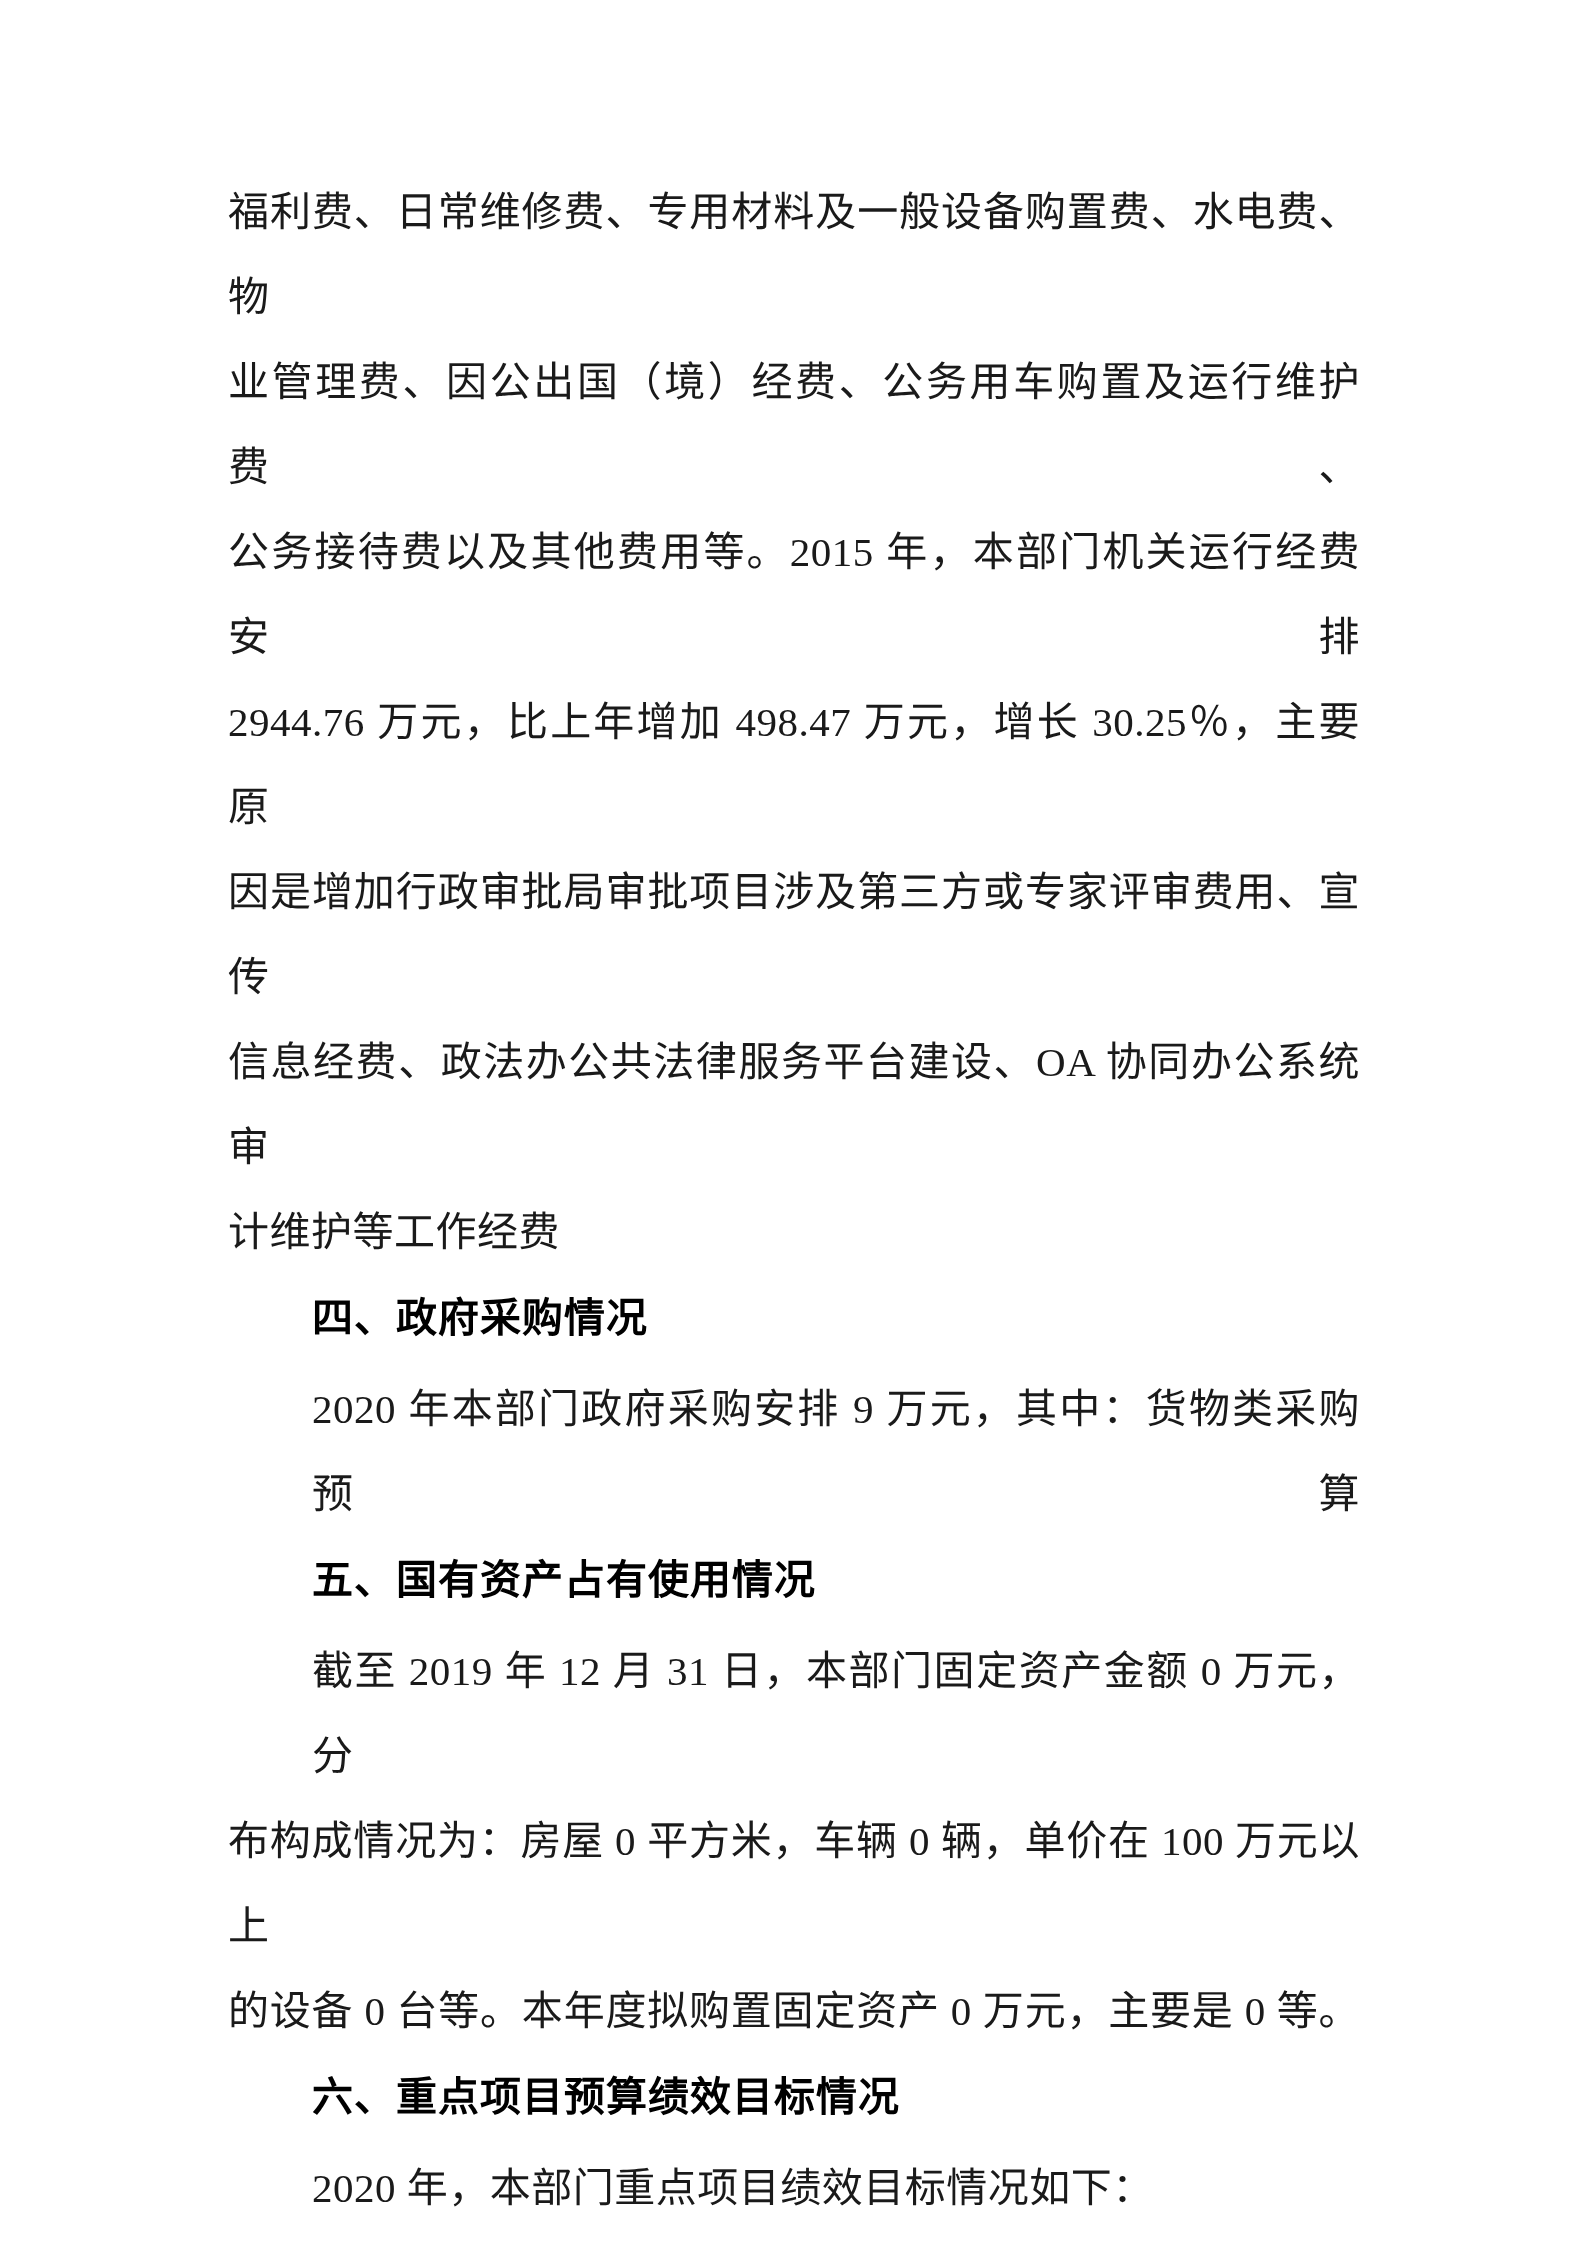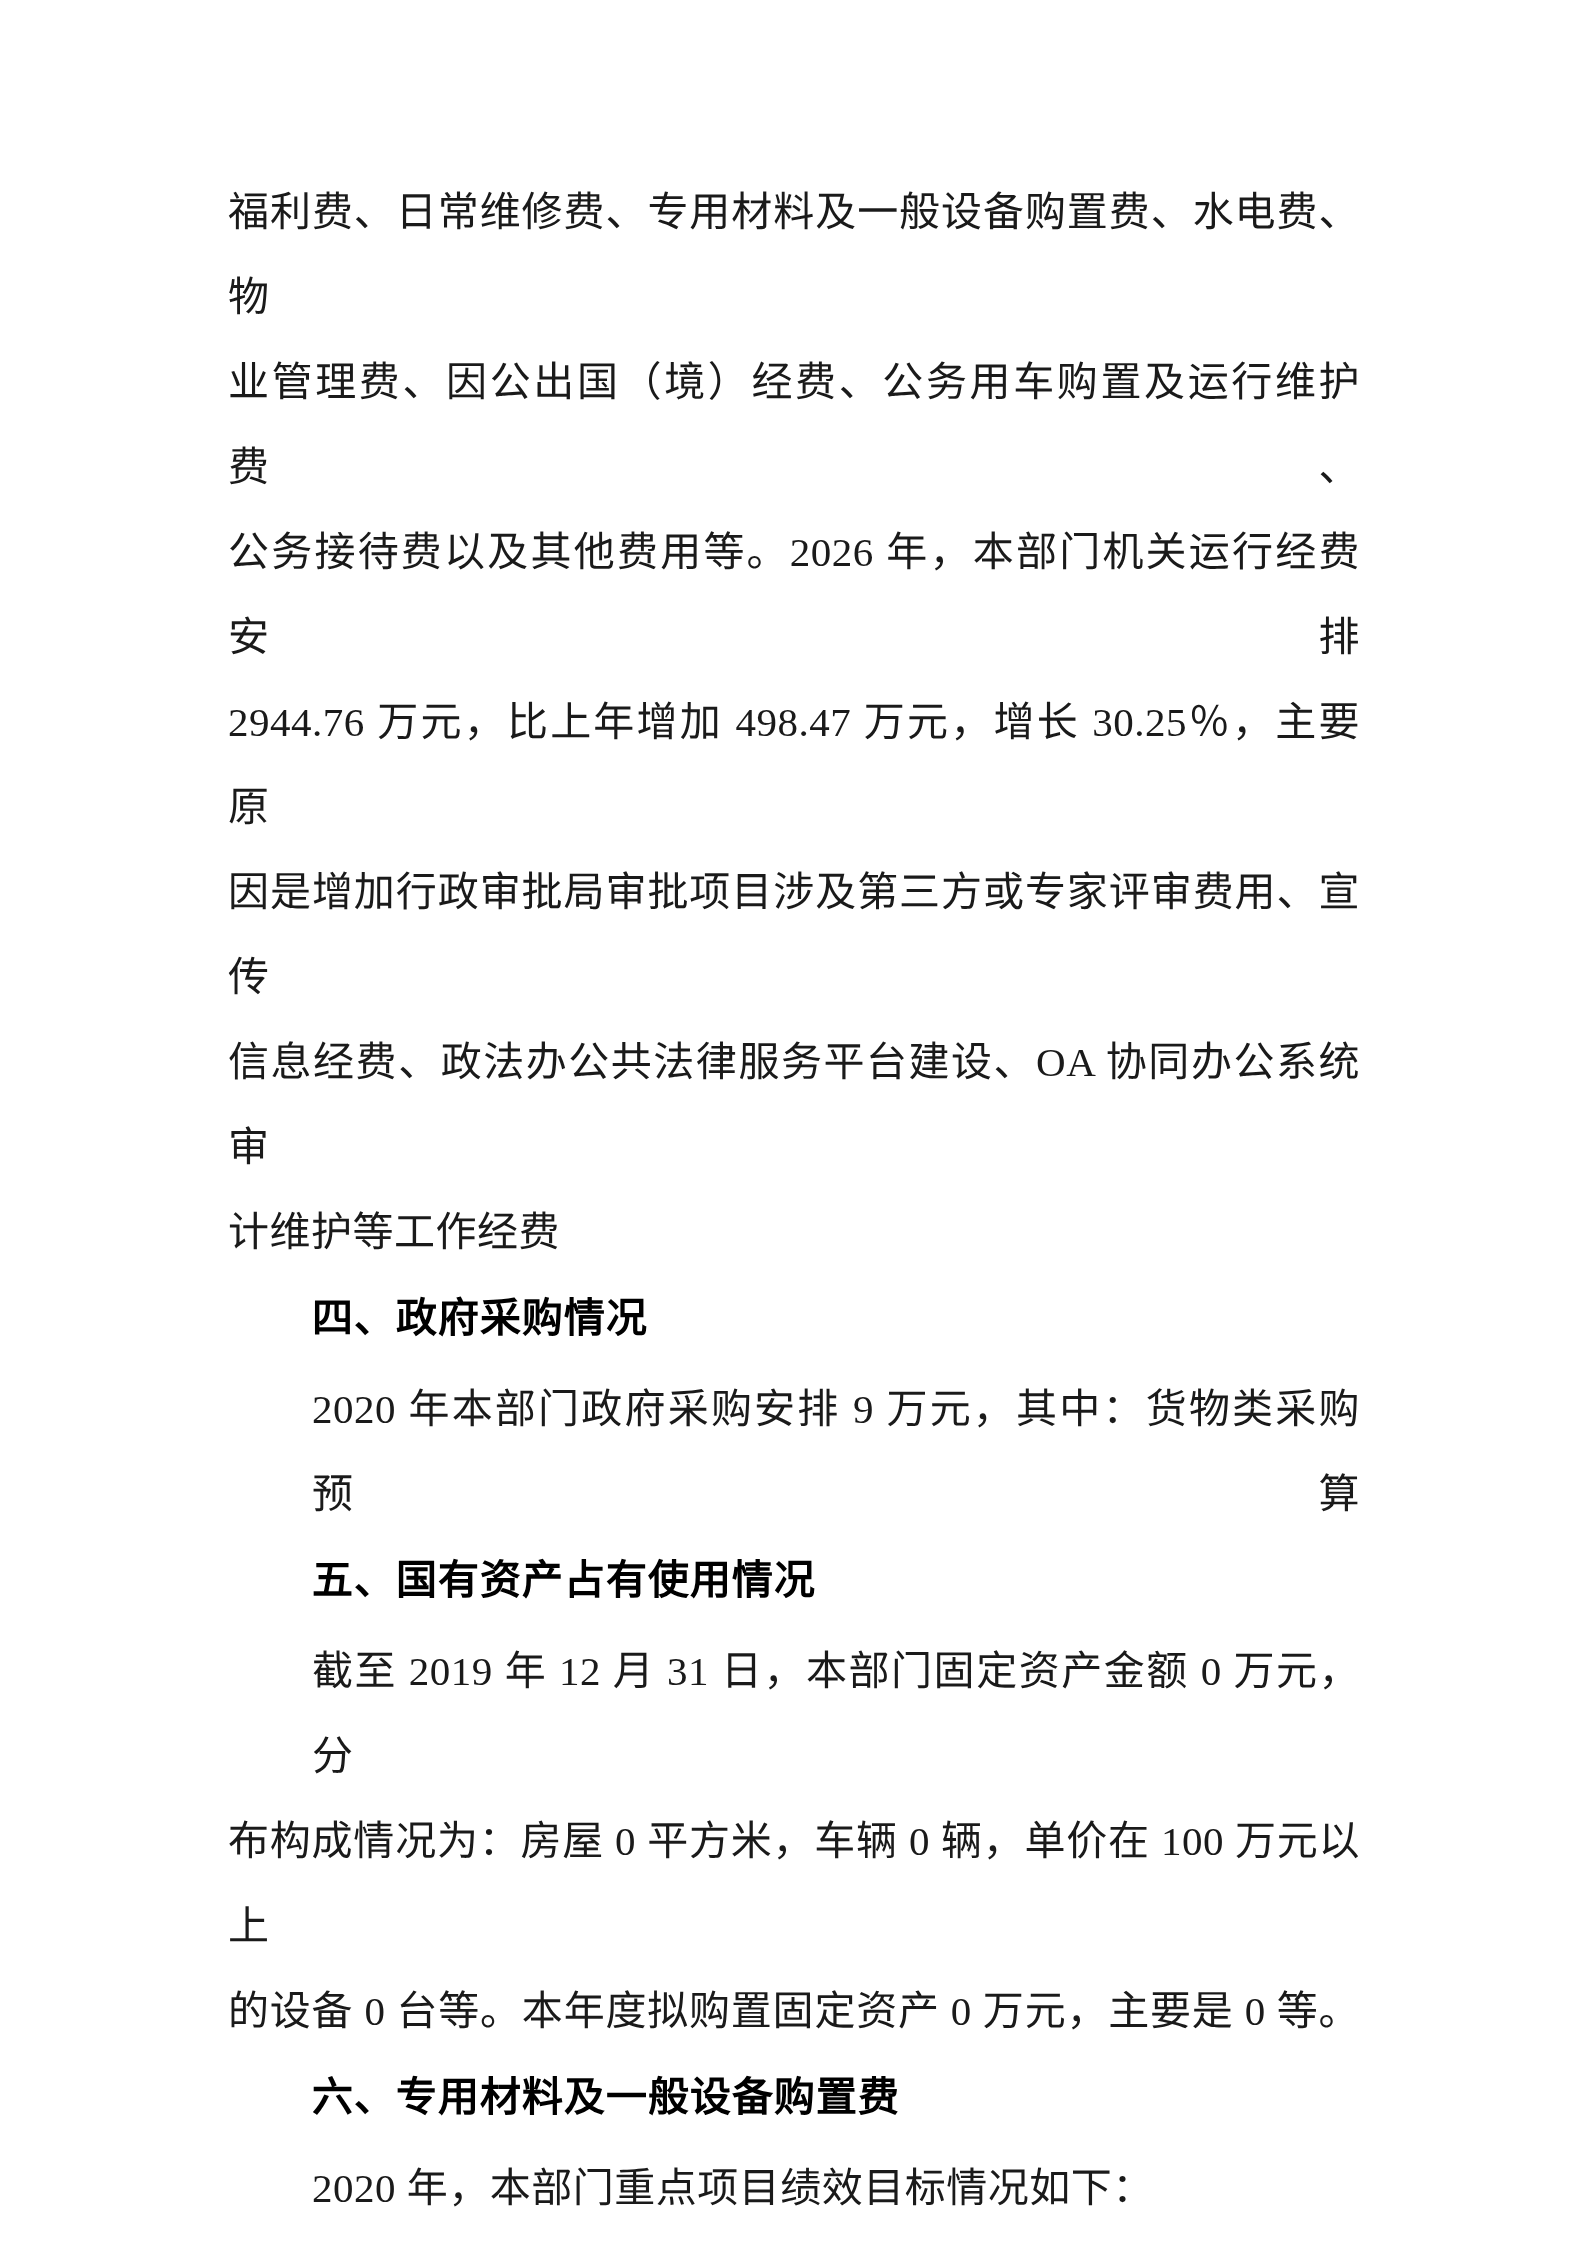--- a/index.html
+++ b/index.html
@@ -63,38 +63,38 @@
 </style>
 </head>
 <body>
 
 <div class="page">
   <div class="content">
 
     <div class="para">
       <span class="line justify">福利费、日常维修费、专用材料及一般设备购置费、水电费、物</span>
       <span class="line justify">业管理费、因公出国（境）经费、公务用车购置及运行维护费、</span>
-      <span class="line justify">公务接待费以及其他费用等。2026 年，本部门机关运行经费安排</span>
+      <span class="line justify">公务接待费以及其他费用等。2015 年，本部门机关运行经费安排</span>
       <span class="line justify">2944.76 万元，比上年增加 498.47 万元，增长 30.25％，主要原</span>
       <span class="line justify">因是增加行政审批局审批项目涉及第三方或专家评审费用、宣传</span>
       <span class="line justify">信息经费、政法办公共法律服务平台建设、OA 协同办公系统审</span>
       <span class="line">计维护等工作经费</span>
     </div>
 
     <div class="heading">四、政府采购情况</div>
     <div class="para">
       <span class="line justify indent">2020 年本部门政府采购安排 9 万元，其中：货物类采购预算</span>
     </div>
 
     <div class="heading">五、国有资产占有使用情况</div>
     <div class="para">
       <span class="line justify indent">截至 2019 年 12 月 31 日，本部门固定资产金额 0 万元，分</span>
       <span class="line justify">布构成情况为：房屋 0 平方米，车辆 0 辆，单价在 100 万元以上</span>
       <span class="line justify">的设备 0 台等。本年度拟购置固定资产 0 万元，主要是 0 等。</span>
     </div>
 
-    <div class="heading">六、专用材料及一般设备购置费</div>
+    <div class="heading">六、重点项目预算绩效目标情况</div>
     <div class="para">
       <span class="line indent">2020 年，本部门重点项目绩效目标情况如下：</span>
     </div>
 
   </div>
 </div>
 
 </body></html>

